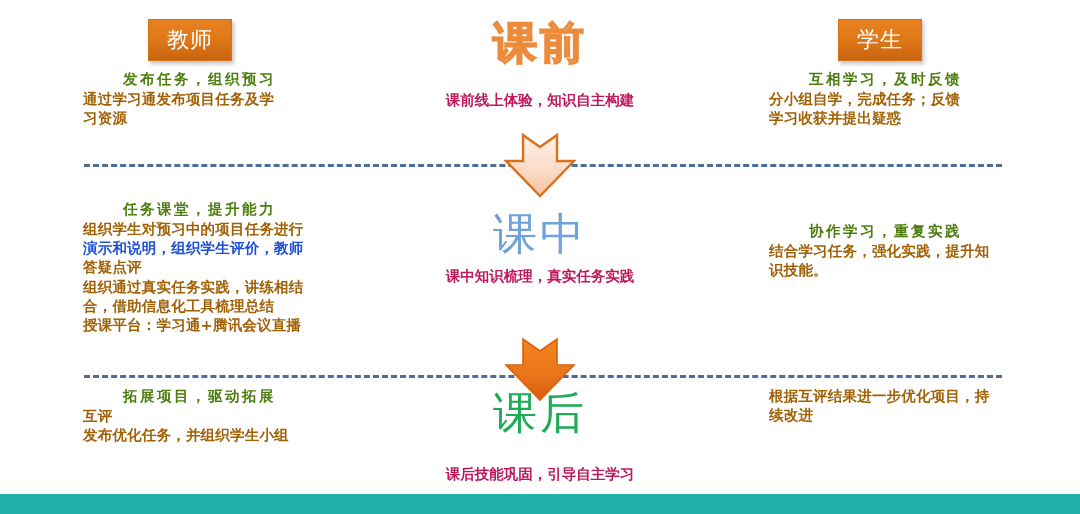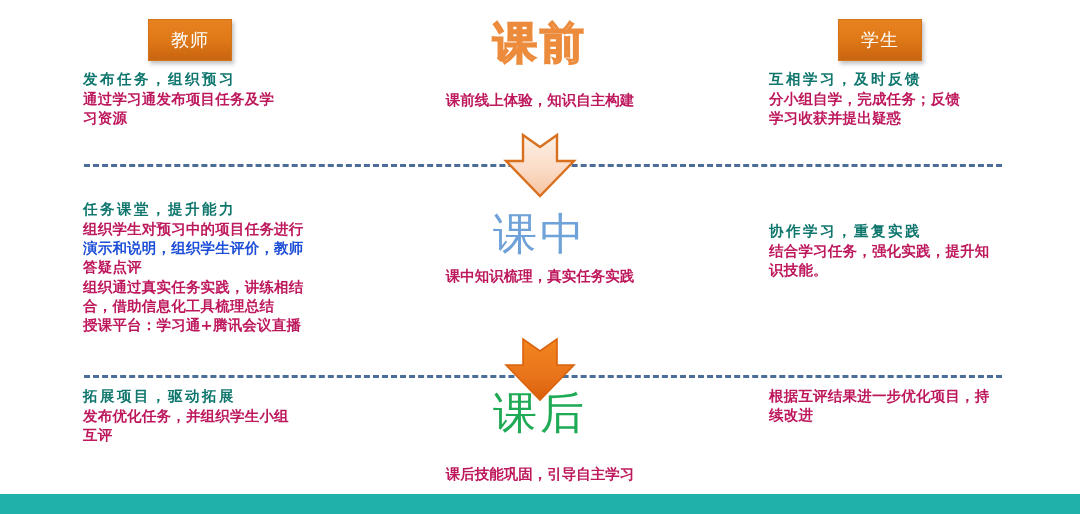--- a/index.html
+++ b/index.html
@@ -26,21 +26,21 @@
   
   .role-badge {
     position: absolute;
     display: flex;
     align-items: center;
     justify-content: center;
     width: 82px;
     height: 40px;
     background: linear-gradient(180deg, #e8811f 0%, #e07a18 45%, #c96410 100%);
     color: #ffffff;
-    font-size: 18px;
+    font-size: 22px;
     font-weight: 400;
     letter-spacing: 1px;
     font-family: "DejaVu Serif", "Liberation Serif", serif;
     box-shadow: 2px 3px 4px rgba(120,120,120,0.45);
     border: 1px solid #d2751a;
   }
   .role-badge.teacher { left: 148px; top: 19px; }
   .role-badge.student { left: 838px; top: 19px; }
 
   
@@ -74,29 +74,30 @@
 
   
   .text-block {
     position: absolute;
     width: 250px;
     line-height: 1.32;
   }
   .tb-head {
     font-size: 14.5px;
     font-weight: bold;
-    color: #0f766e;
+    color: #4d7c0f;
     letter-spacing: 2.5px;
     margin-bottom: 1px;
     white-space: nowrap;
+    margin-left: 40px;
   }
   .tb-line {
     font-size: 14.5px;
     font-weight: bold;
-    color: #be185d;
+    color: #a16207;
     letter-spacing: 0.2px;
   }
   .tb-line.navy { color: #1d4ed8; }
 
   
   .dash-line {
     position: absolute;
     left: 84px;
     width: 918px;
     height: 0;
@@ -197,22 +198,22 @@
       <path d="M20 2 L20 28 L3 28 L37 63 L71 28 L54 28 L54 2 L37 14 Z" fill="url(#gradSolid)" stroke="#d9620c" stroke-width="1.6" stroke-linejoin="miter"></path>
     </svg>
   </div>
 
   <div class="stage-title solid-green" style="left:390px; top:384px;">课后</div>
 
   <div class="stage-sub" style="left:360px; top:465px;">课后技能巩固，引导自主学习</div>
 
   <div class="text-block" style="left:83px; top:387px;">
     <div class="tb-head">拓展项目，驱动拓展</div>
+    <div class="tb-line">互评</div>
     <div class="tb-line">发布优化任务，并组织学生小组</div>
-    <div class="tb-line">互评</div>
   </div>
 
   <div class="text-block" style="left:769px; top:387px;">
     <div class="tb-line">根据互评结果进一步优化项目，持</div>
     <div class="tb-line">续改进</div>
   </div>
 
   <div id="bottom-bar"></div>
 
 </div>

